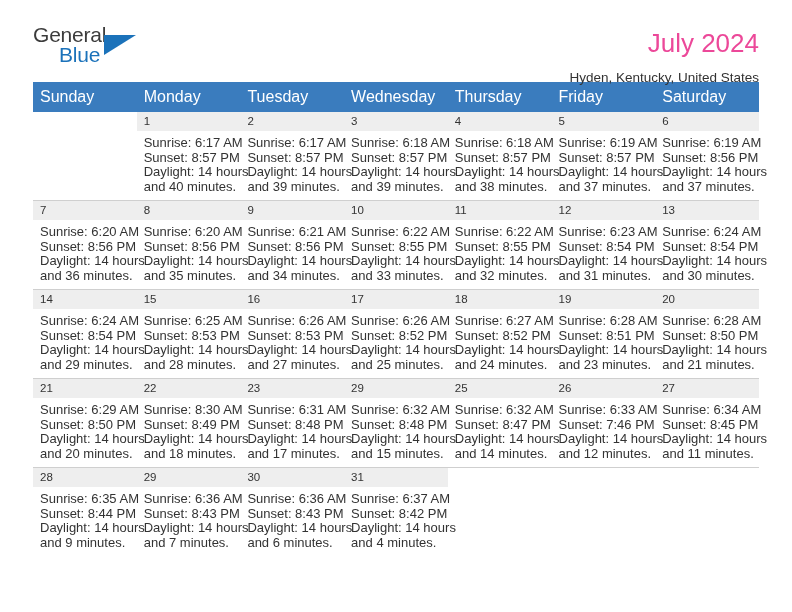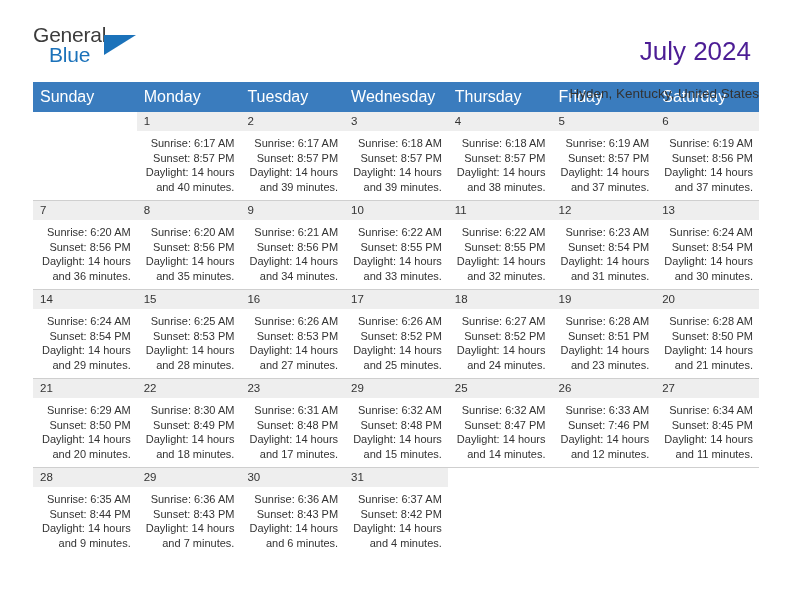--- a/index.html
+++ b/index.html
@@ -40,42 +40,42 @@
     color: #3c3c3c;
     letter-spacing: -0.2px;
     line-height: 22px;
     font-family: "Liberation Sans", sans-serif;
   }
   .logo-blue {
     font-size: 21px;
     color: #1b72ba;
     letter-spacing: -0.2px;
     line-height: 21px;
-    margin-left: 16px;
+    margin-left: 26px;
     display: block;
     margin-top: -2px;
   }
   .logo-triangle {
     position: absolute;
     left: 71px;
     top: 11px;
     width: 0;
     height: 0;
     border-left: 32px solid #1b72ba;
     border-bottom: 20px solid transparent;
   }
   .title-block {
     text-align: right;
   }
   .cal-title {
     font-size: 26px;
-    color: #4c1d95;
+    color: #ec4899;
     line-height: 30px;
     font-weight: normal;
-    margin: 8px;
+    margin: 0;
     padding-top: 6px;
   }
   .cal-subtitle {
     font-size: 13.5px;
     color: #333333;
     line-height: 18px;
     margin: 0;
     padding-top: 11px;
   }
   
@@ -107,24 +107,23 @@
     color: #333333;
     background: #eeeeee;
     padding: 4px 0 4px 7px;
     line-height: 11px;
   }
   td.empty .daynum {
     background: transparent;
   }
   .info {
     padding: 5px 6px 0 7px;
-    font-size: 11px;
+    font-size: 13px;
     line-height: 14.6px;
     color: #333333;
-    text-align: right;
   }
   .info div {
     white-space: nowrap;
   }
   tr.week-row td {
     border-top: 1px solid #cfcfcf;
   }
   tr.week-row:first-child td {
     border-top: none;
   }

